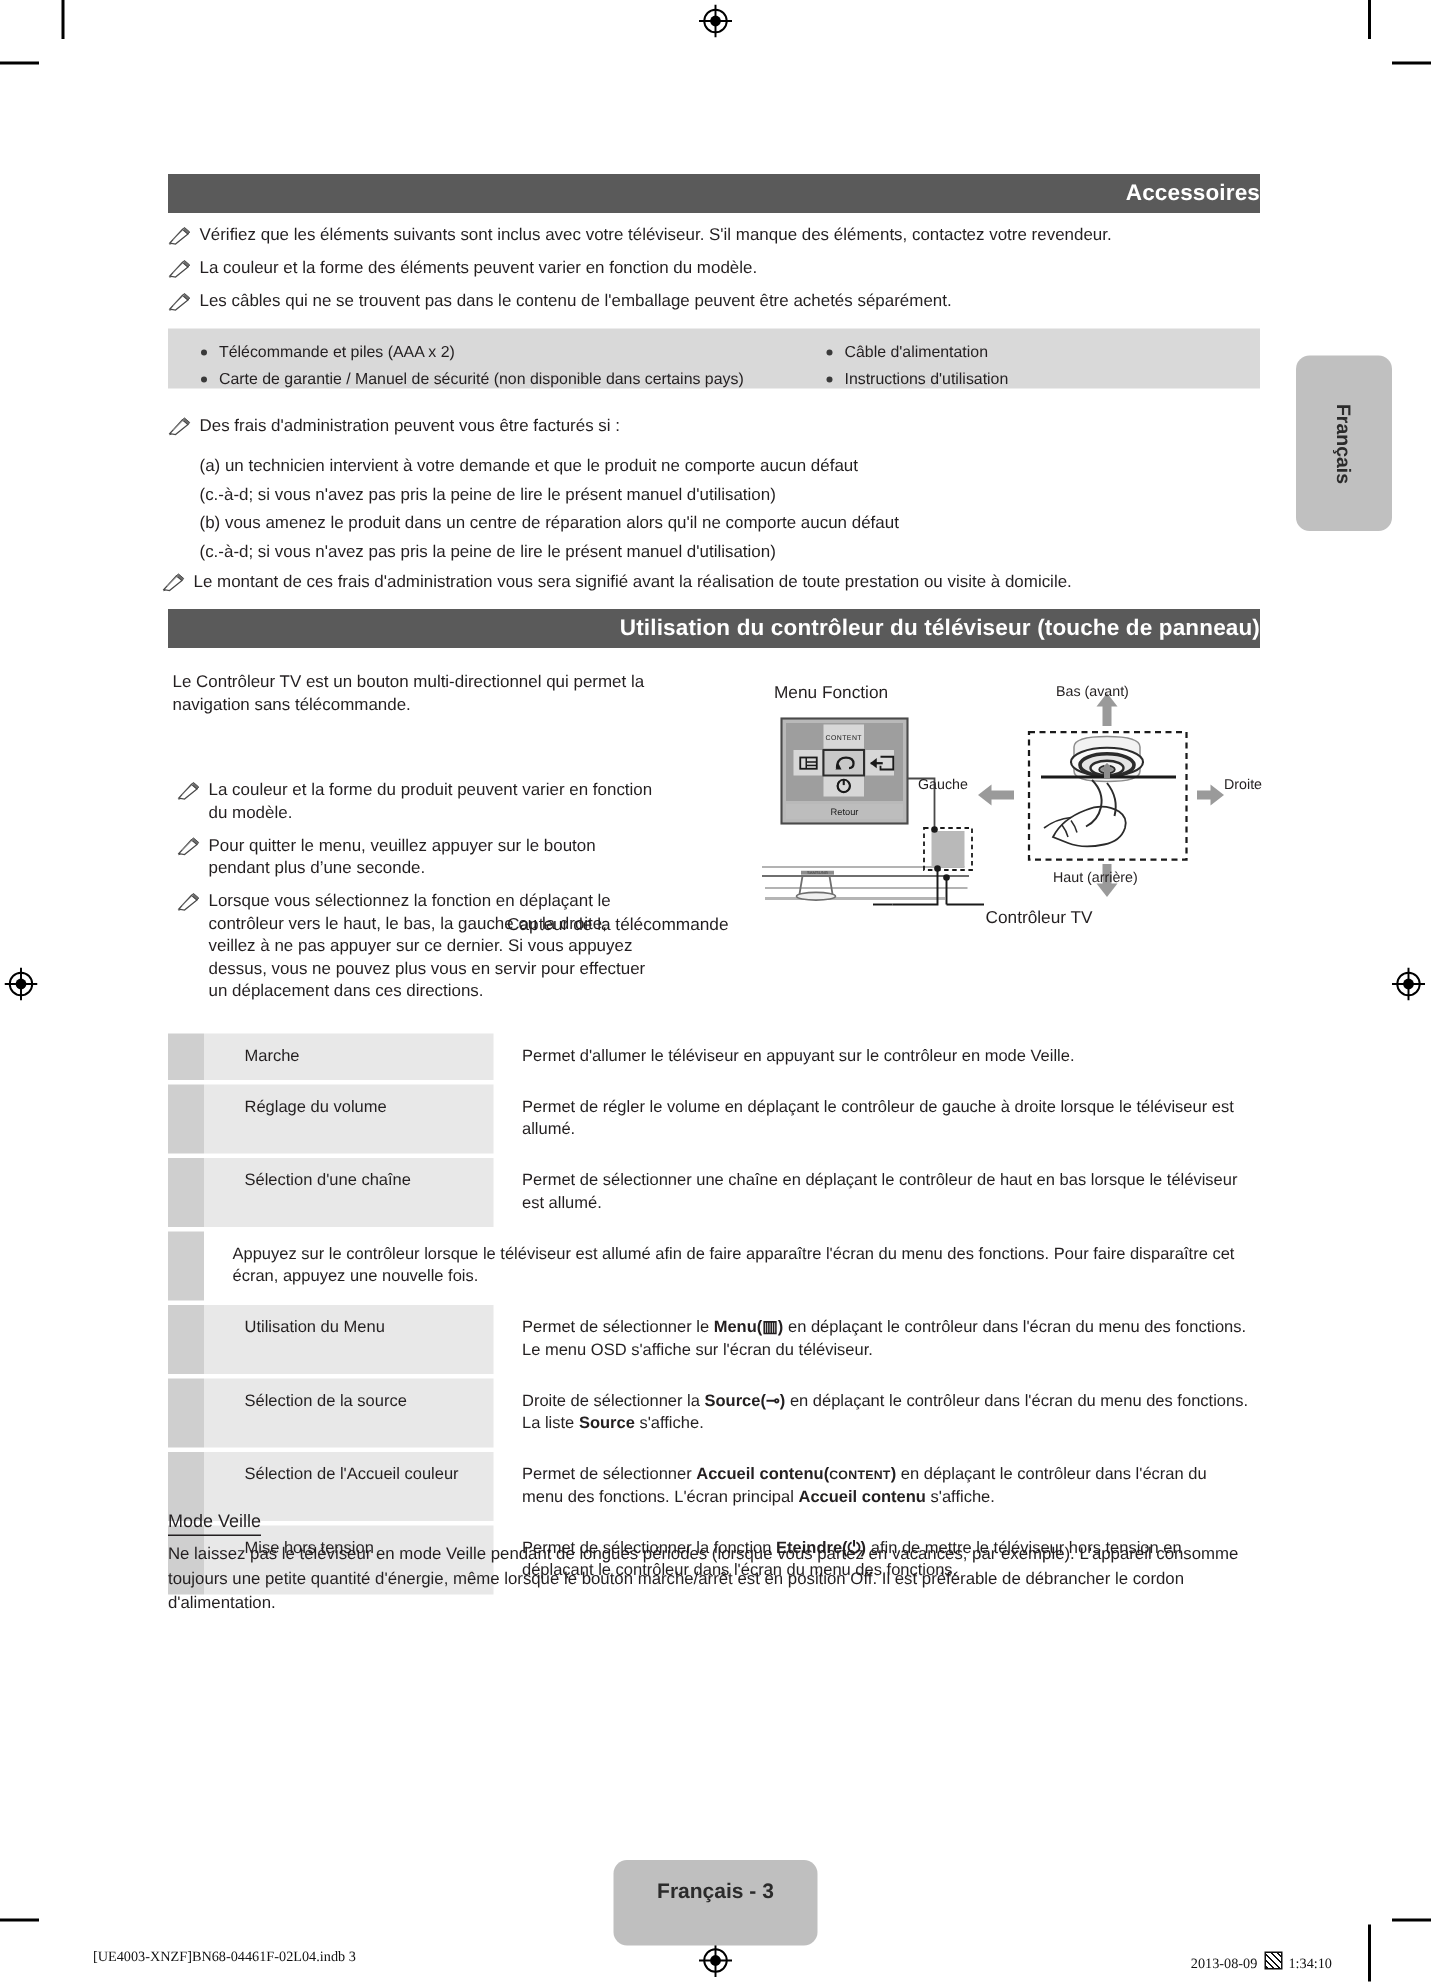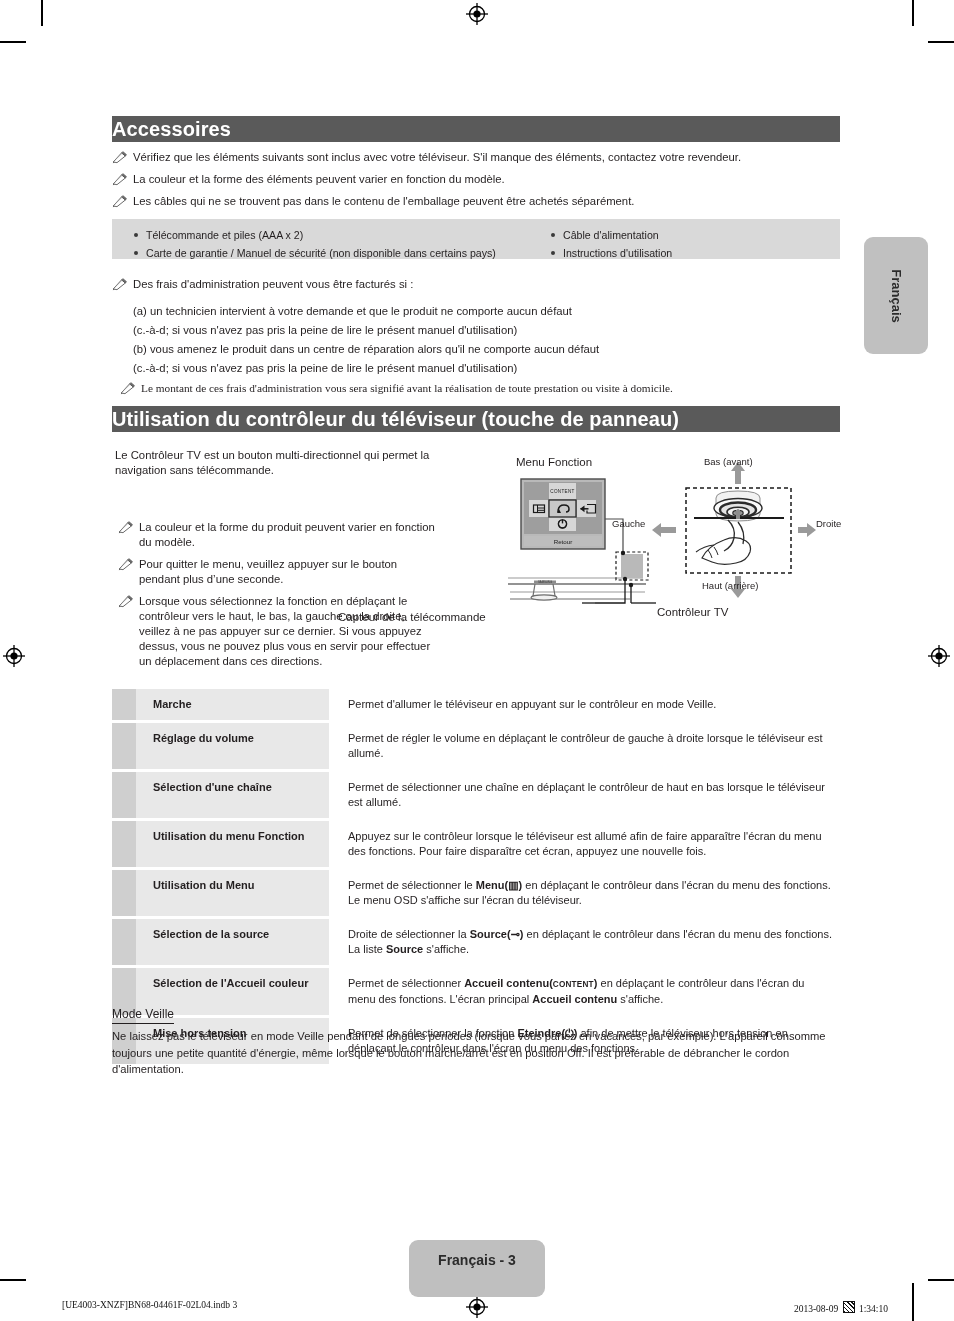--- a/index.html
+++ b/index.html
@@ -11,22 +11,22 @@
   .page{position:absolute;inset:0;}
 
   
   .crop{position:absolute;background:#000;}
   .reg{position:absolute;width:22px;height:22px;}
   .reg svg{display:block;}
 
   
   .sec-head{
     position:absolute;left:112px;width:728px;height:26px;
-    background:#5a5a5a;color:#fff;text-align:left;
-    font-size:20px;font-weight:bold;line-height:26px;letter-spacing:.1px;
+    background:#5a5a5a;color:#fff;text-align:right;
+    font-size:15px;font-weight:bold;line-height:26px;letter-spacing:.1px;
   }
 
   
   .note{position:absolute;display:flex;align-items:flex-start;gap:6px;font-size:11.3px;line-height:15px;}
   .pencil{flex:0 0 auto;width:15px;height:13px;margin-top:1px;}
   .pencil svg{display:block}
   .note .txt{display:block;}
 
   .para{position:absolute;font-size:11.3px;line-height:15px;}
 
@@ -44,22 +44,22 @@
   }
   .side-tab span{
     position:absolute;left:50%;top:50%;transform:translate(-50%,-50%) rotate(90deg);
     white-space:nowrap;font-size:13px;font-weight:bold;color:#2b2b2b;
   }
 
   
   .tbl{position:absolute;left:112px;top:689px;width:728px;}
   .trow{position:relative;display:flex;margin-bottom:3px;}
   .tstrip{flex:0 0 24px;background:#cfcfcf;}
-  .tlabel{flex:0 0 193px;background:#e8e8e8;font-size:11px;font-weight:bold;
-          padding:8px 10px 8px 17px;line-height:15px;box-sizing:border-box;}
+  .tlabel{flex:0 0 193px;background:#e8e8e8;font-size:11px;font-weight:normal;
+          padding:8px 10px 8px 27px;line-height:15px;box-sizing:border-box;}
   .tdesc{flex:1 1 auto;font-size:11px;line-height:15px;padding:8px 8px 8px 19px;box-sizing:border-box;}
   .tdesc b{font-weight:bold;}
   .sc{font-size:8.2px;letter-spacing:.2px;}
 
   
   .mv-title{position:absolute;left:112px;top:1007px;font-size:12px;font-weight:normal;
             border-bottom:1px solid #231f20;padding-bottom:2px;}
   .mv-body{position:absolute;left:112px;top:1028px;width:716px;font-size:11.2px;line-height:16.5px;}
 
   
@@ -190,21 +190,21 @@
         </svg>
     </span>
     <span class="txt">Des frais d'administration peuvent vous être facturés si :</span>
   </div>
 
   <div class="para" style="left:133px;top:304px;width:700px;">(a) un technicien intervient à votre demande et que le produit ne comporte aucun défaut</div>
   <div class="para" style="left:133px;top:323px;width:700px;">(c.-à-d; si vous n'avez pas pris la peine de lire le présent manuel d'utilisation)</div>
   <div class="para" style="left:133px;top:342px;width:700px;">(b) vous amenez le produit dans un centre de réparation alors qu'il ne comporte aucun défaut</div>
   <div class="para" style="left:133px;top:361px;width:700px;">(c.-à-d; si vous n'avez pas pris la peine de lire le présent manuel d'utilisation)</div>
 
-  <div class="note" style="left:120px;top:381px;width:728px;font-family:Liberation Serif, serif;">
+  <div class="note" style="left:108px;top:381px;width:728px;">
     <span class="pencil">
       <svg viewBox="0 0 18 15">
           <path d="M1.5 13.2 L11.5 2.2 L16 6 L6 14 Z" fill="#ffffff" stroke="#4a4a4a" stroke-width="1"></path>
           <path d="M11.5 2.2 L13.2 0.8 L17.4 4.4 L16 6 Z" fill="#6e6e6e" stroke="#4a4a4a" stroke-width=".8"></path>
           <path d="M1.5 13.2 L1 14.6 L3.2 13.9 Z" fill="#4a4a4a"></path>
           <path d="M4 10.6 L13 1.9" stroke="#9a9a9a" stroke-width=".7" fill="none"></path>
         </svg>
     </span>
     <span class="txt">Le montant de ces frais d'administration vous sera signifié avant la réalisation de toute prestation ou visite à domicile.</span>
   </div>
@@ -369,21 +369,20 @@
         <div class="tlabel">Réglage du volume</div>
         <div class="tdesc"><span>Permet de régler le volume en déplaçant le contrôleur de gauche à droite lorsque le téléviseur est allumé.</span></div>
       </div>
       <div class="trow">
         <div class="tstrip"></div>
         <div class="tlabel">Sélection d'une chaîne</div>
         <div class="tdesc"><span>Permet de sélectionner une chaîne en déplaçant le contrôleur de haut en bas lorsque le téléviseur est allumé.</span></div>
       </div>
       <div class="trow">
         <div class="tstrip"></div>
-        <div class="tlabel">Utilisation du menu Fonction</div>
         <div class="tdesc"><span>Appuyez sur le contrôleur lorsque le téléviseur est allumé afin de faire apparaître l'écran du menu des fonctions. Pour faire disparaître cet écran, appuyez une nouvelle fois.</span></div>
       </div>
       <div class="trow">
         <div class="tstrip"></div>
         <div class="tlabel">Utilisation du Menu</div>
         <div class="tdesc"><span>Permet de sélectionner le </span><b>Menu(▥)</b><span> en déplaçant le contrôleur dans l'écran du menu des fonctions. Le menu OSD s'affiche sur l'écran du téléviseur.</span></div>
       </div>
       <div class="trow">
         <div class="tstrip"></div>
         <div class="tlabel">Sélection de la source</div>

